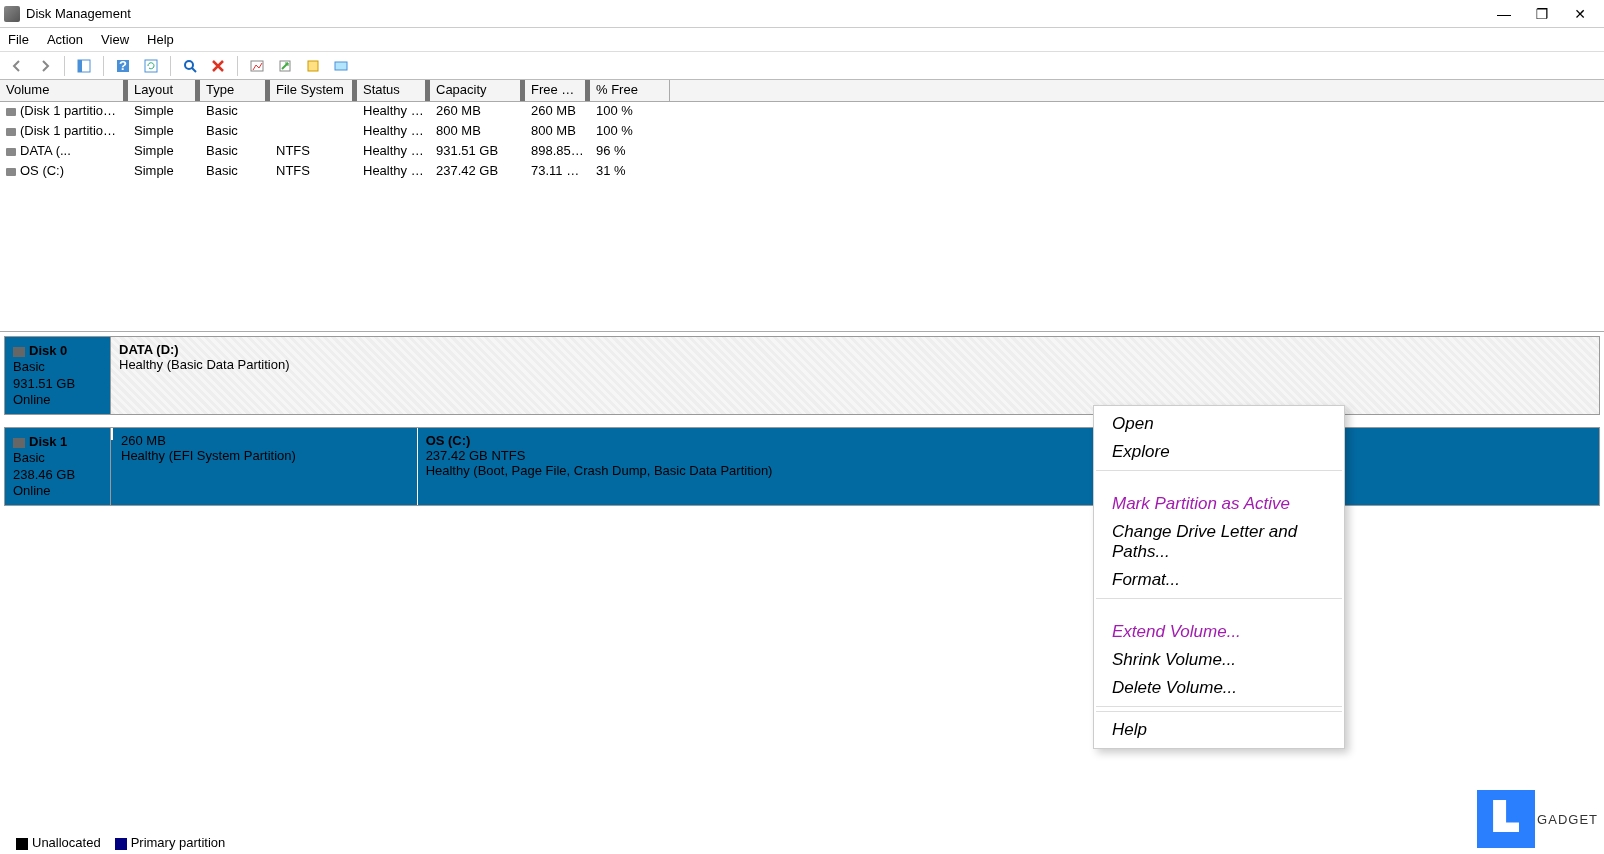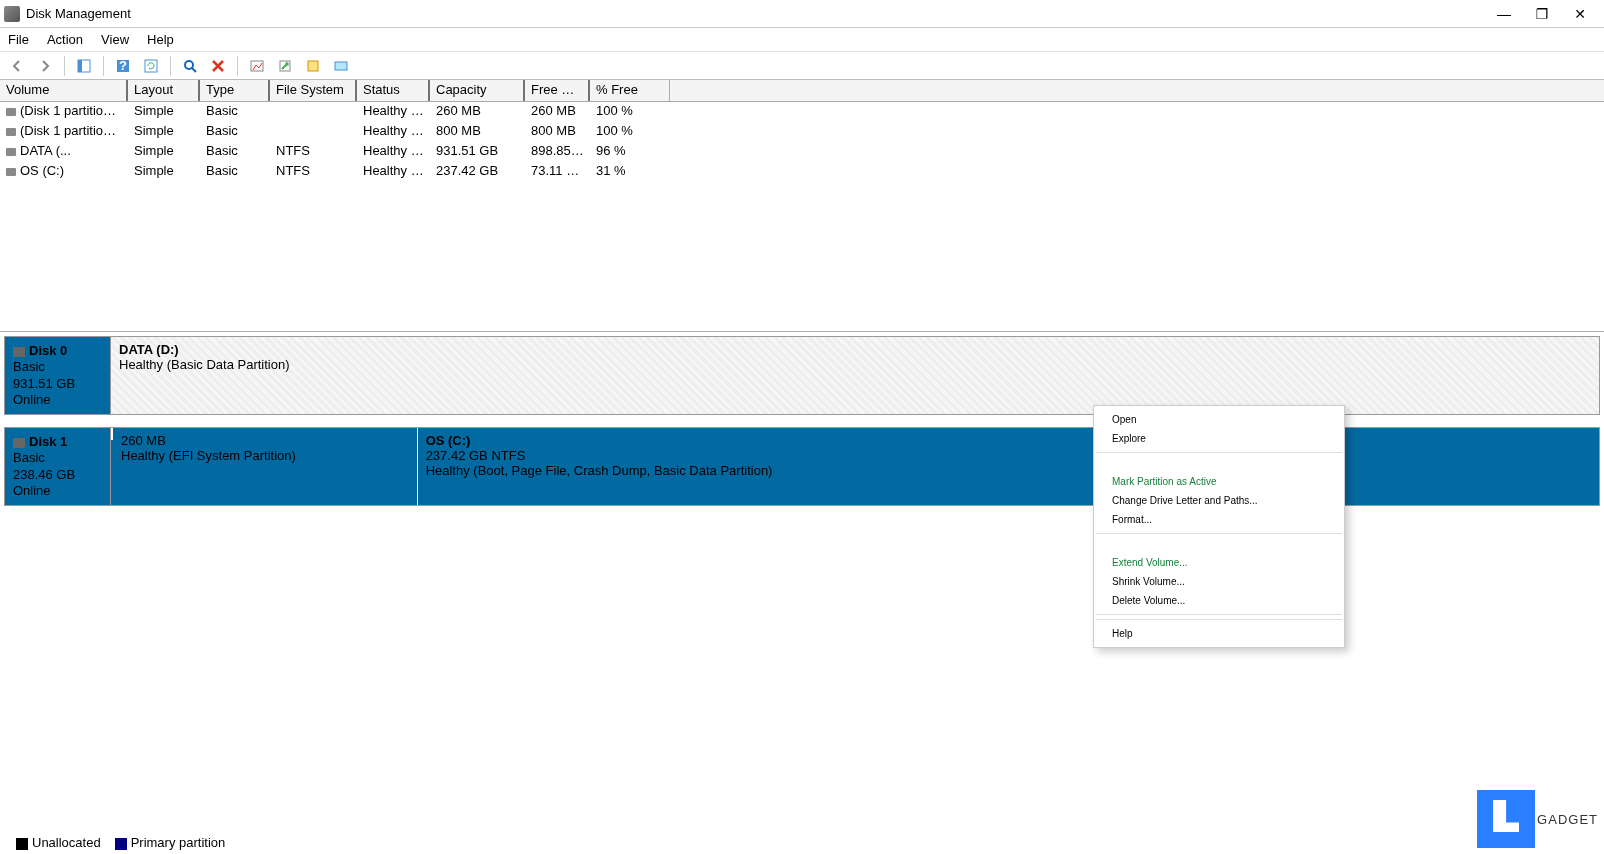--- a/index.html
+++ b/index.html
@@ -13,21 +13,21 @@
 
 .menubar { height: 24px; display: flex; align-items: center; padding: 0 8px; gap: 18px; border-bottom: 1px solid #ddd; }
 .menubar span { font-size: 13px; cursor: default; }
 
 .toolbar { height: 28px; display: flex; align-items: center; padding: 0 6px; gap: 6px; border-bottom: 1px solid #bbb; }
 .tb-btn { width: 22px; height: 22px; display: flex; align-items: center; justify-content: center; border: 1px solid transparent; border-radius: 2px; }
 .tb-btn svg { width: 16px; height: 16px; }
 .tb-sep { width: 1px; height: 20px; background: #ccc; margin: 0 2px; }
 
 .vol-header { display: flex; background: #f4f4f4; border-bottom: 1px solid #aaa; height: 22px; }
-.vh { border-right: 2px solid #737373; padding: 2px 6px; font-size: 13px; white-space: nowrap; overflow: hidden; text-overflow: ellipsis; }
+.vh { border-right: 5px solid #737373; padding: 2px 6px; font-size: 13px; white-space: nowrap; overflow: hidden; text-overflow: ellipsis; }
 .vh:last-child { border-right: 1px solid #aaa; }
 .vol-list { background: #fff; min-height: 230px; border-bottom: 1px solid #aaa; }
 .vrow { display: flex; height: 20px; }
 .vc { padding: 1px 6px; font-size: 13px; white-space: nowrap; overflow: hidden; text-overflow: ellipsis; }
 .vicon { display:inline-block; width:10px; height:8px; background:#888; margin-right:4px; vertical-align:middle; border-radius:1px; }
 
 .c-vol { width: 128px; }
 .c-lay { width: 72px; }
 .c-typ { width: 70px; }
 .c-fs  { width: 87px; }
@@ -51,22 +51,22 @@
 .part-hdr-flex { display:flex; height:12px; }
 .ph { background:#000080; border-right:1px solid #fff; }
 .ph:last-child{border-right:none;}
 
 .legend { position:absolute; bottom:4px; left:16px; display:flex; gap:14px; align-items:center; font-size:13px; }
 .lg-sq { width:12px; height:12px; display:inline-block; margin-right:4px; vertical-align:middle; }
 .lg-black { background:#000; }
 .lg-navy { background:#000080; }
 
 .ctx-menu { position:absolute; top:405px; left:1093px; width:252px; background:#fff; border:1px solid #ccc; box-shadow: 4px 4px 8px rgba(0,0,0,0.2); padding:4px 0; }
-.ctx-item { padding:4px 18px; font-size:10px; cursor:default; }
-.ctx-item.disabled { color:#15803d;margin-top:19px; }
+.ctx-item { padding:4px 18px; font-size:17px; cursor:default;font-style:italic; }
+.ctx-item.disabled { color:#a21caf;margin-top:19px; }
 .ctx-sep { height:1px; background:#ddd; margin:4px 2px; }
 
 .watermark { position:absolute; right:6px; bottom:6px; font-family: Arial Black, sans-serif; font-size:22px; color:#333; letter-spacing:1px; display:flex; align-items:center; gap:2px; }
 .wm-g { width:58px; height:58px; background:#2a7fff; position:relative; }
 .wm-g::after{ content:""; position:absolute; top:10px; left:16px; width:26px; height:32px; background:#fff; clip-path: polygon(0 0,50% 0,50% 70%,100% 70%,100% 100%,0 100%); }
 </style>
 </head>
 <body>
 
 <div class="titlebar">

